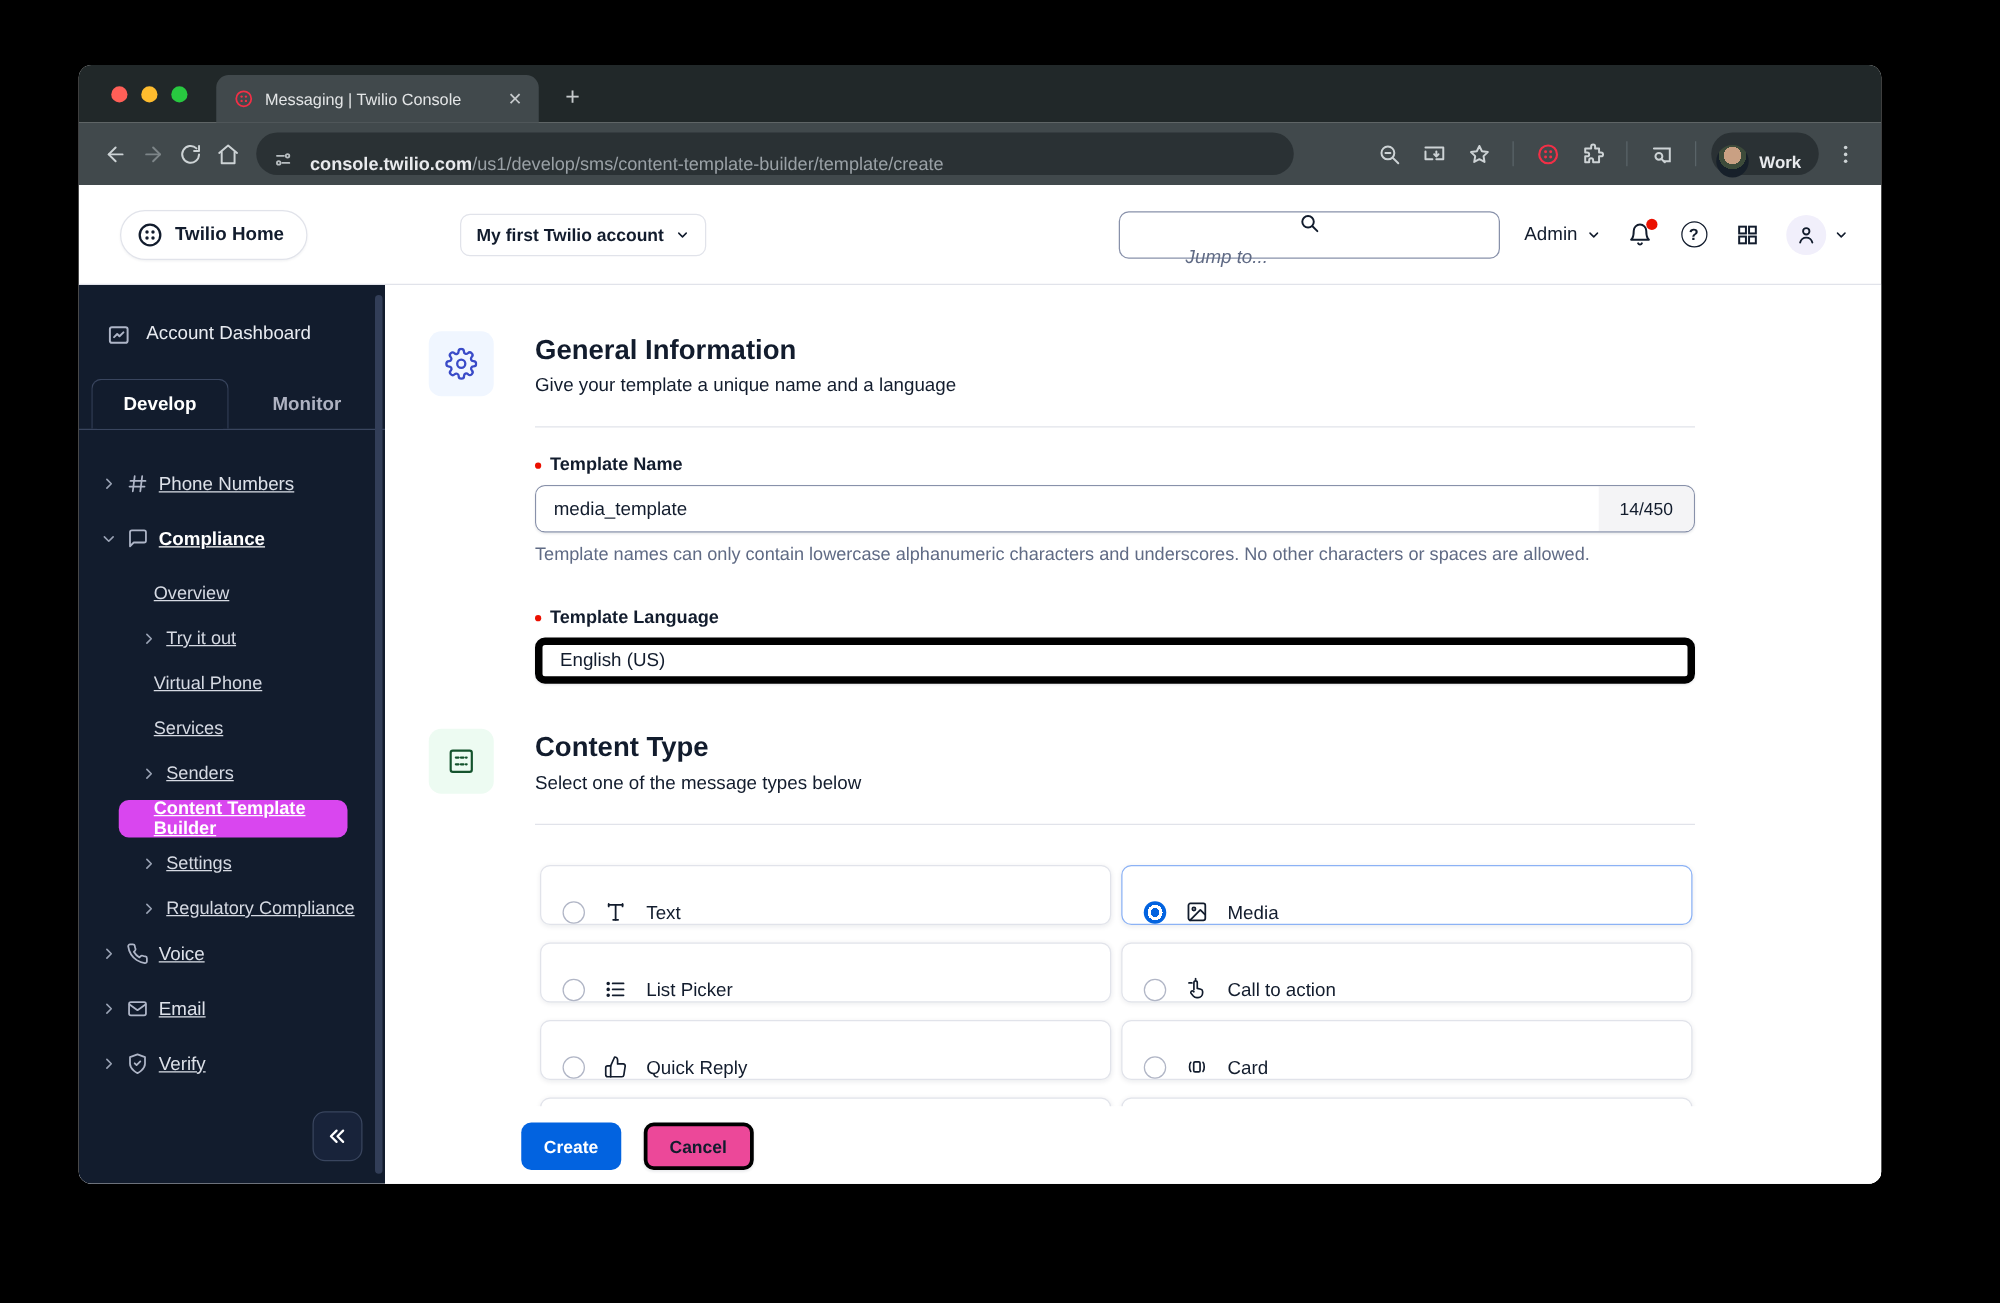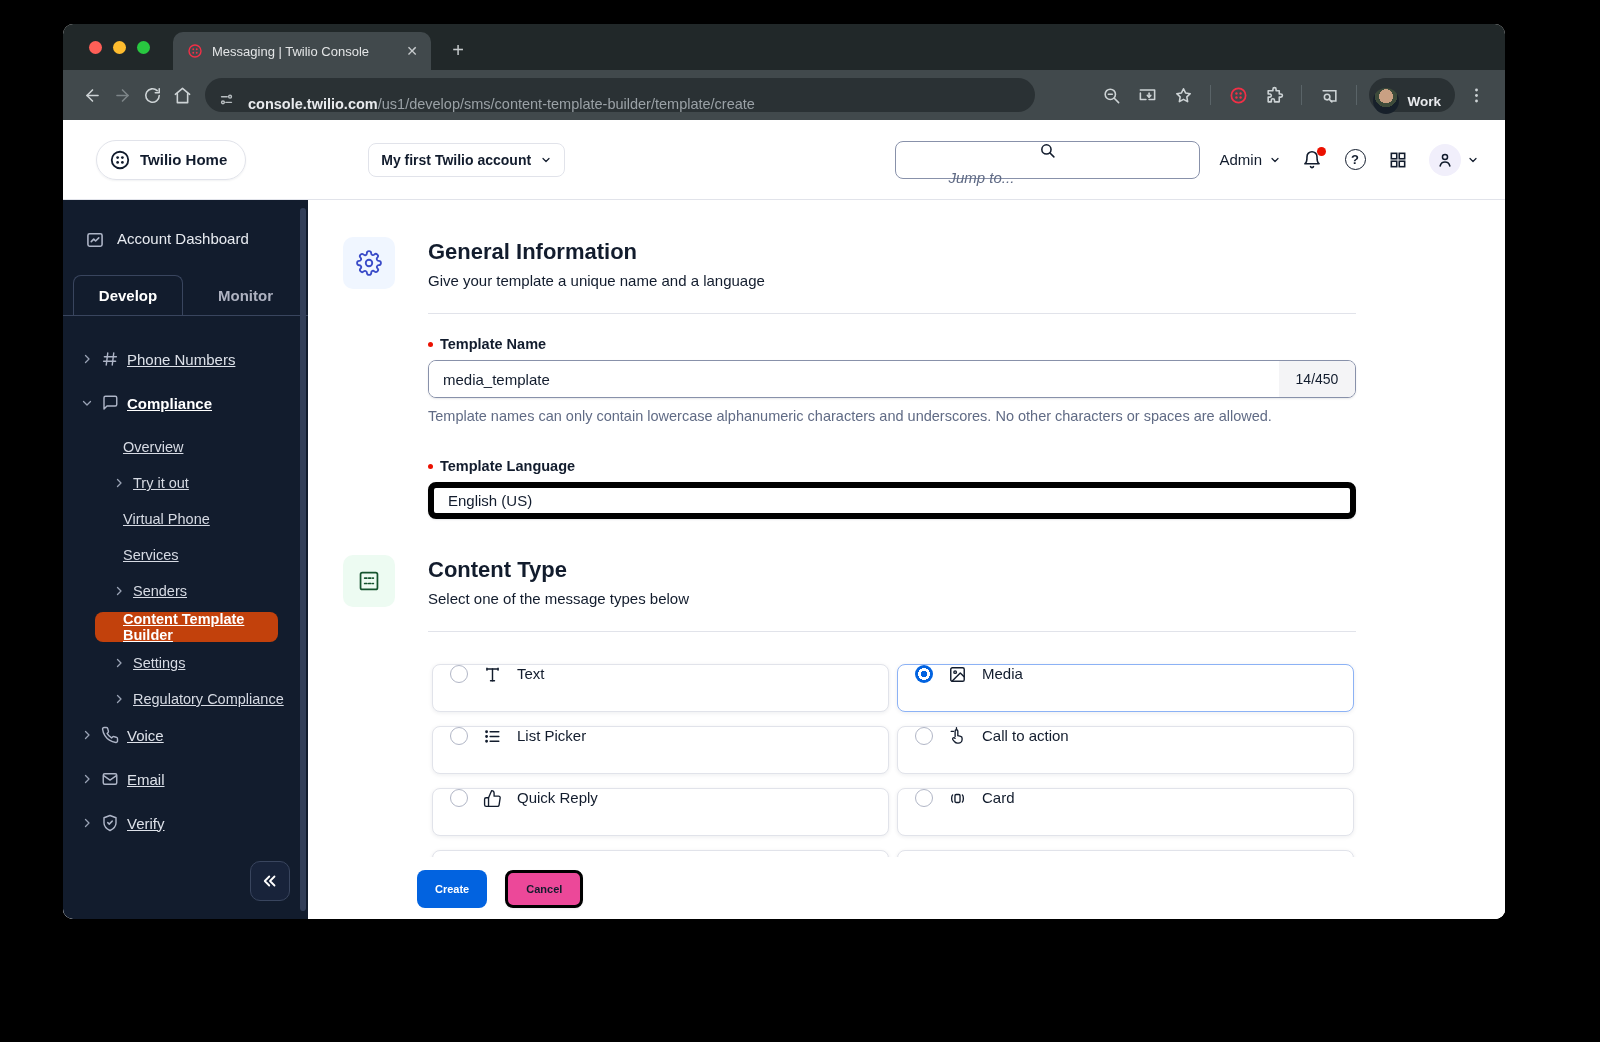--- a/index.html
+++ b/index.html
@@ -1,18 +1,18 @@
 <!DOCTYPE html>
 <html><head>
 <meta charset="utf-8">
 <style>
   * { box-sizing: border-box; margin: 0; padding: 0; }
   html,body { width:1600px; height:1042px; background:#000; font-family:"Liberation Sans",sans-serif; overflow:hidden; }
 
-  .window { position:absolute; left:63px; top:24px; width:1442px; height:895px;
+  .window { position:absolute; left:63px; top:52px; width:1442px; height:895px;
             border-radius:10px; overflow:hidden; background:#fff; display:flex; flex-direction:column; }
 
   
   .tabstrip { height:46px; background:#212829; position:relative; flex:none; }
   .traffic { position:absolute; left:26px; top:17px; display:flex; gap:11px; }
   .traffic span { width:13px; height:13px; border-radius:50%; display:block; }
   .tl-close { background:#FF5F57; } .tl-min { background:#FEBC2E; } .tl-zoom { background:#28C840; }
   .tab { position:absolute; left:110px; bottom:0; width:258px; height:38px; background:#41494C;
          border-radius:10px 10px 0 0; display:flex; align-items:center; padding:0 10px 0 14px; gap:9px; }
   .tab-title { color:#E3E5E6; font-size:13px; flex:1; white-space:nowrap; overflow:hidden; }
@@ -78,21 +78,21 @@
                    color:#fff; font-weight:bold; background:#121C2D; }
   .sb-tab.inactive { flex:1; color:#AEB2C1; font-weight:bold; }
   .sb-nav { padding:28px 10px 0; font-size:15px; }
   .sb-row { display:flex; align-items:center; height:30px; border-radius:8px; color:#DDE1E9;text-decoration:underline; }
   .sb-top { padding-left:8px; gap:8px; margin-bottom:14px; }
   .sb-top svg.item-ic { width:18px; height:18px; color:#AEB5C7; flex:none; }
   .sb-row .chv { width:12px; height:12px; color:#9AA3B5; flex:none; }
   .sb-bold { font-weight:bold; color:#fff; }
   .sb-child { padding-left:50px; margin-bottom:6px; font-size:14.5px; color:#D6DAE3; }
   .sb-child-chv { padding-left:40px; gap:8px; margin-bottom:6px; font-size:14.5px; color:#D6DAE3; }
-  .sb-active { margin:0 20px 6px 22px; padding-left:28px; background:#c2410c; color:#fff; font-weight:bold; font-size:14.5px; }
+  .sb-active { margin:0 20px 6px 22px; padding-left:28px; background:#d946ef; color:#fff; font-weight:bold; font-size:14.5px; }
   .collapse-btn { position:absolute; right:18px; bottom:18px; width:40px; height:40px; border:1px solid #39455E;
                   border-radius:10px; display:flex; align-items:center; justify-content:center; color:#fff; background:#18233A; }
   .collapse-btn svg { width:18px; height:18px; }
 
   
   .main { flex:1; position:relative; overflow:hidden; background:#fff; }
   .section { display:flex; gap:33px; padding-left:35px; }
   .s1 { margin-top:37px; } .s2 { margin-top:36px; }
   .section-icon { width:52px; height:52px; border-radius:10px; display:flex; align-items:center; justify-content:center; flex:none; }
   .tile-blue { background:#F0F6FF; color:#3A4BC8; }
@@ -109,31 +109,31 @@
   .input-row input { flex:1; border:none; outline:none; padding:0 14px; font-size:15px; color:#121C2D; font-family:"Liberation Sans",sans-serif; }
   .char-count { width:76px; background:#F4F4F6; display:flex; align-items:center; justify-content:center; font-size:14px; color:#121C2D; }
   .help-text { margin-top:10px; font-size:14.5px; color:#606B85; }
   .lang-label { margin-top:34px; }
   .select-box { margin-top:8px; height:37px; border:6px solid #000000; border-radius:8px; display:flex;
                 align-items:center; padding:0 14px; font-size:15px; color:#121C2D; box-shadow:0 1px 2px rgba(18,28,45,.1); }
 
   .ct-grid { margin-top:32px; margin-left:4px; width:922px; display:grid; grid-template-columns:1fr 1fr;
              column-gap:8px; row-gap:14px; }
   .ct-card { height:48px; border:1px solid #E1E3EA; border-radius:8px; background:#fff; display:flex;
-             align-items:flex-start; gap:15px; padding:0 17px; box-shadow:0 1px 4px rgba(18,28,45,.08); color:#121C2D; }
+             align-items:flex-end; gap:15px; padding:0 17px; box-shadow:0 1px 4px rgba(18,28,45,.08); color:#121C2D; }
   .ct-card.selected { border:1px solid #8CB2F5; }
   .ct-card svg.opt-ic { width:19px; height:19px; color:#121C2D; flex:none; }
   .ct-label { font-size:15px; }
   .radio { width:18px; height:18px; border-radius:50%; border:1px solid #B1B6C6; flex:none; background:#fff; }
   .radio.checked { border:none;
      background: radial-gradient(circle, #0263E0 0 3.5px, #fff 3.5px 6px, #0263E0 6px 100%); }
 
   .footer-bar { position:absolute; left:0; right:0; bottom:0; height:62px; background:#fff; display:flex;
                 align-items:flex-start; padding:13px 0 0 109px; gap:18px; }
-  .btn { height:38px; border-radius:8px; font-size:11px; font-weight:bold; display:flex; align-items:center;
+  .btn { height:38px; border-radius:8px; font-size:14px; font-weight:bold; display:flex; align-items:center;
          padding:0 18px; font-family:"Liberation Sans",sans-serif; border:none; }
   .btn-primary { background:#0263E0; color:#fff; }
   .btn-secondary { background:#ec4899; color:#121C2D; border:3px solid #000000; box-shadow:0 1px 2px rgba(18,28,45,.08); }
 </style>
 </head>
 <body>
 
 <div class="window">
 
   <div class="tabstrip">

